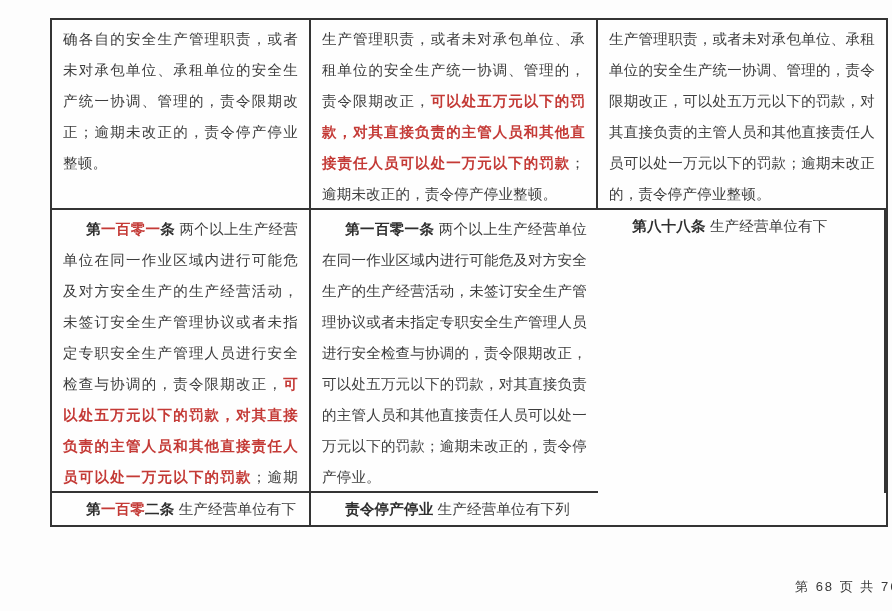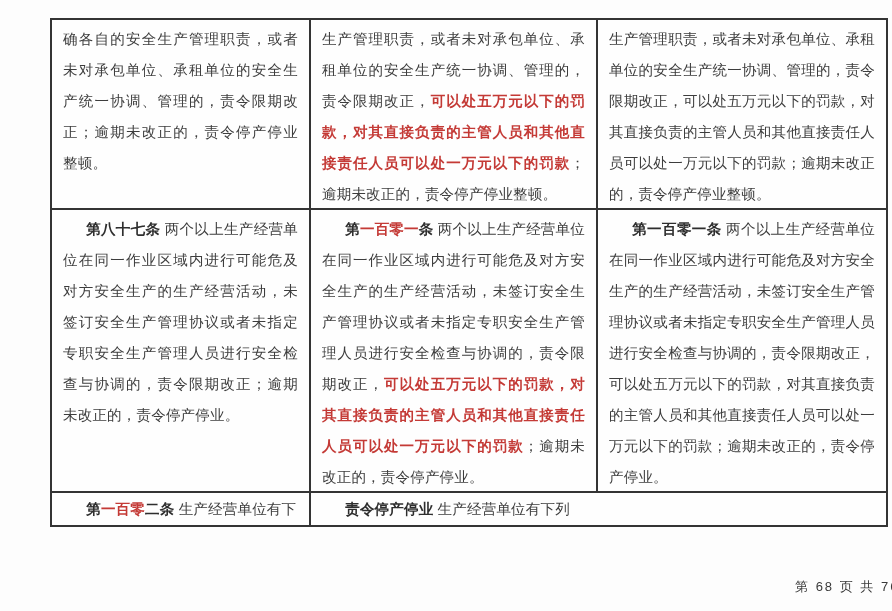--- a/index.html
+++ b/index.html
@@ -83,29 +83,29 @@
         <p class="cell-text"><span class="seg s-normal">确各自的安全生产管理职责，或者未对承包单位、承租单位的安全生产统一协调、管理的，责令限期改正；逾期未改正的，责令停产停业整顿。</span></p>
       </div>
     <div class="cell">
         <p class="cell-text"><span class="seg s-normal">生产管理职责，或者未对承包单位、承租单位的安全生产统一协调、管理的，责令限期改正，</span><span class="seg s-red-bold">可以处五万元以下的罚款，对其直接负责的主管人员和其他直接责任人员可以处一万元以下的罚款</span><span class="seg s-normal">；逾期未改正的，责令停产停业整顿。</span></p>
       </div>
     <div class="cell col-last">
         <p class="cell-text"><span class="seg s-normal">生产管理职责，或者未对承包单位、承租单位的安全生产统一协调、管理的，责令限期改正，可以处五万元以下的罚款，对其直接负责的主管人员和其他直接责任人员可以处一万元以下的罚款；逾期未改正的，责令停产停业整顿。</span></p>
       </div>
 
     <div class="cell">
-        <p class="cell-text indent"><span class="seg s-bold">第八十七条</span><span class="seg s-normal"> 两个以上生产经营单位在同一作业区域内进行可能危及对方安全生产的生产经营活动，未签订安全生产管理协议或者未指定专职安全生产管理人员进行安全检查与协调的，责令限期改正；逾期未改正的，责令停产停业。</span></p>
-      </div>
-    <div class="cell">
         <p class="cell-text indent"><span class="seg s-bold">第</span><span class="seg s-red-bold">一百零一</span><span class="seg s-bold">条</span><span class="seg s-normal"> 两个以上生产经营单位在同一作业区域内进行可能危及对方安全生产的生产经营活动，未签订安全生产管理协议或者未指定专职安全生产管理人员进行安全检查与协调的，责令限期改正，</span><span class="seg s-red-bold">可以处五万元以下的罚款，对其直接负责的主管人员和其他直接责任人员可以处一万元以下的罚款</span><span class="seg s-normal">；逾期未改正的，责令停产停业。</span></p>
       </div>
     <div class="cell col-last">
         <p class="cell-text indent"><span class="seg s-bold">第一百零一条</span><span class="seg s-normal"> 两个以上生产经营单位在同一作业区域内进行可能危及对方安全生产的生产经营活动，未签订安全生产管理协议或者未指定专职安全生产管理人员进行安全检查与协调的，责令限期改正，可以处五万元以下的罚款，对其直接负责的主管人员和其他直接责任人员可以处一万元以下的罚款；逾期未改正的，责令停产停业。</span></p>
       </div>
 
+    <div class="cell row-last">
+        <p class="cell-text indent"><span class="seg s-bold">第八十八条</span><span class="seg s-normal"> 生产经营单位有下</span></p>
+      </div>
     <div class="cell row-last">
         <p class="cell-text indent"><span class="seg s-bold">第</span><span class="seg s-red-bold">一百零</span><span class="seg s-bold">二条</span><span class="seg s-normal"> 生产经营单位有下列</span></p>
       </div>
     <div class="cell row-last col-last">
         <p class="cell-text indent"><span class="seg s-bold">责令停产停业</span><span class="seg s-normal"> 生产经营单位有下列</span></p>
       </div>
   </div>
 
   <div class="scan-artifact-line"></div>
 

